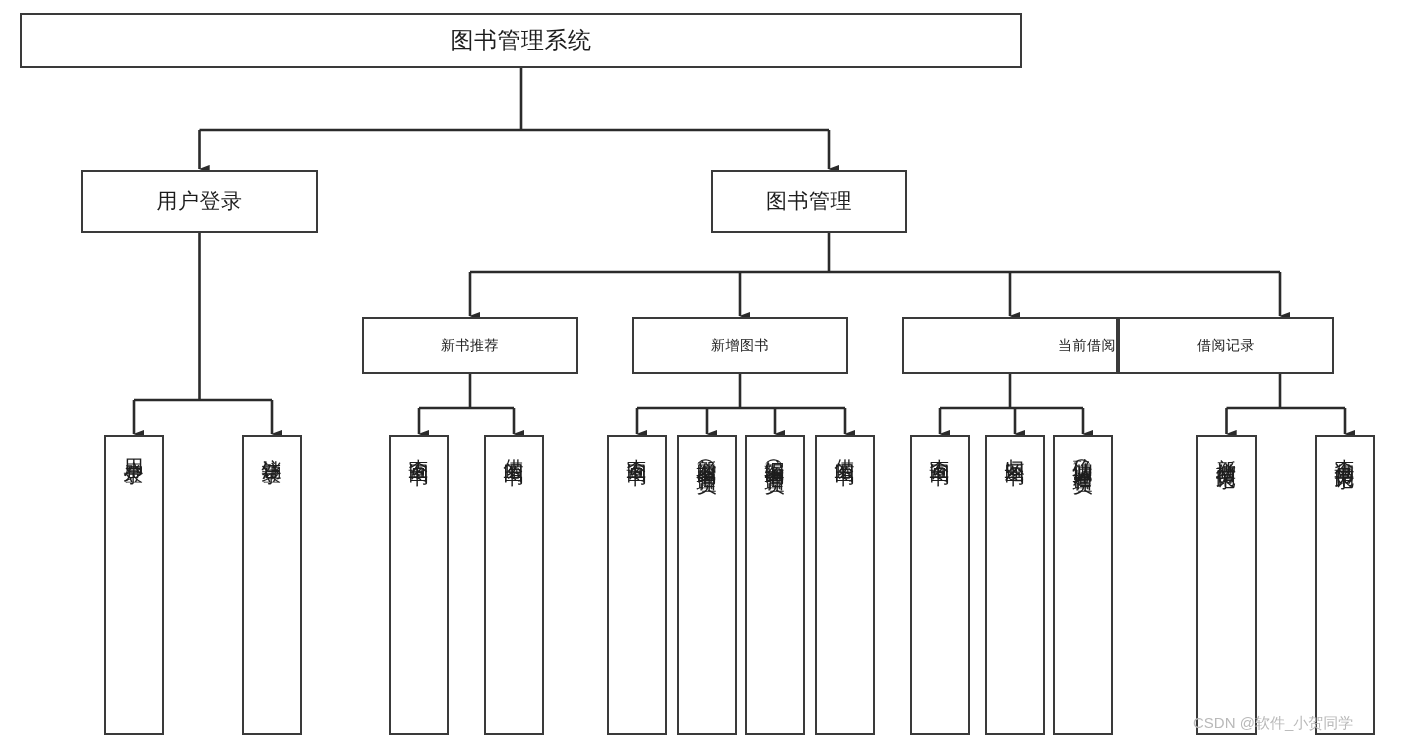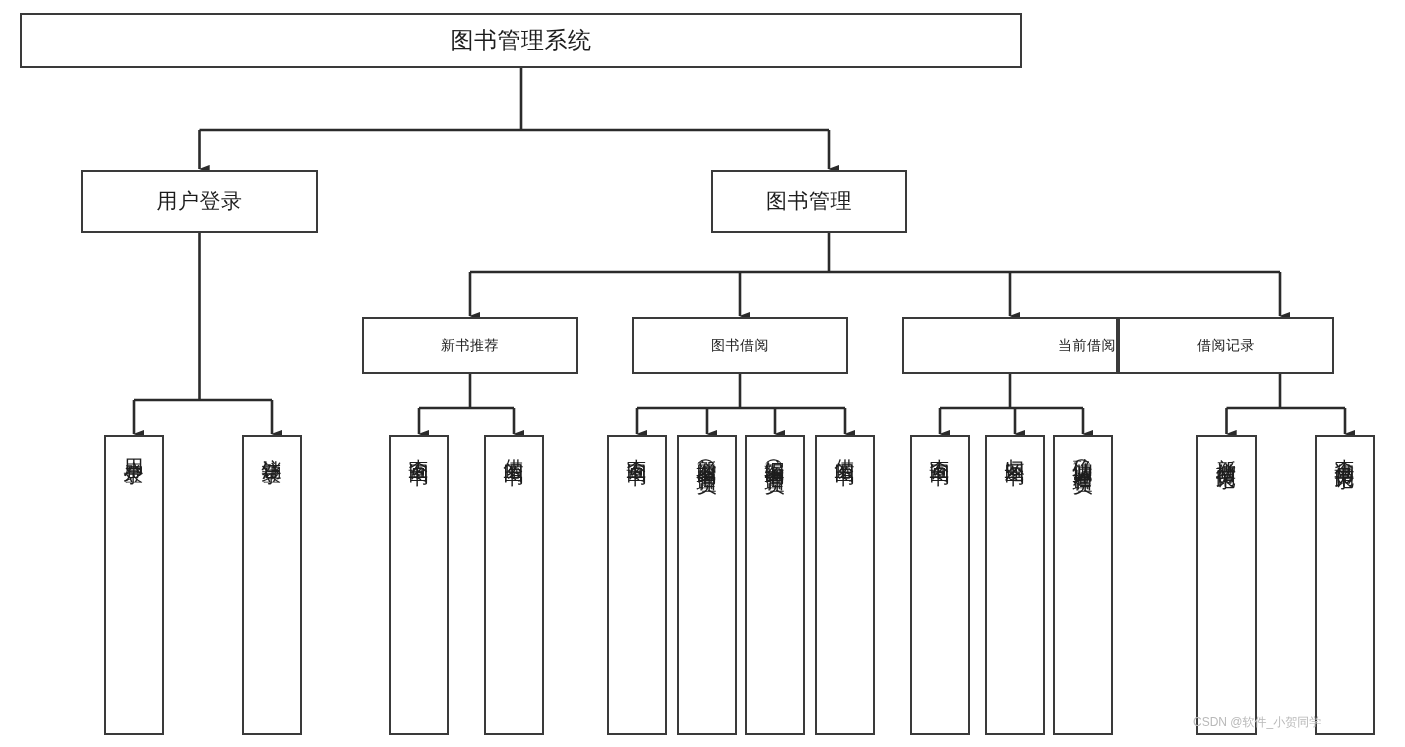--- a/index.html
+++ b/index.html
@@ -60,21 +60,21 @@
     -webkit-text-orientation: upright;
     font-size: 20px;
     line-height: 1.0;
     letter-spacing: 2.5px;
     white-space: nowrap;
   }
   #watermark {
     position: absolute;
     left: 1193px;
     top: 714px;
-    font-size: 12px;
+    font-size: 15px;
     color: #b9b9b9;
     white-space: nowrap;
     z-index: 3;
   }
 </style>
 </head>
 <body>
 
 <div id="canvas">
   <svg id="edges" viewBox="0 0 1405 747" width="1405" height="747" xmlns="http://www.w3.org/2000/svg">
@@ -128,21 +128,21 @@
     <span class="label">用户登录</span>
   </div>
   <div class="node level2" style="left:711px;top:170px;width:196px;height:63px;">
     <span class="label">图书管理</span>
   </div>
 
   <div class="node level3" style="left:362px;top:317px;width:216px;height:57px;">
     <span class="label">新书推荐</span>
   </div>
   <div class="node level3" style="left:632px;top:317px;width:216px;height:57px;">
-    <span class="label">图书借阅</span>
+    <span class="label">新增图书</span>
   </div>
   <div class="node level3" style="left:902px;top:317px;width:216px;height:57px;justify-content:flex-end;">
     <span class="label">当前借阅</span>
   </div>
   <div class="node level3" style="left:1118px;top:317px;width:216px;height:57px;">
     <span class="label">借阅记录</span>
   </div>
 
   <div class="node leaf" style="left:104px;top:435px;width:60px;height:300px;">
     <span class="label">用户登录</span>

